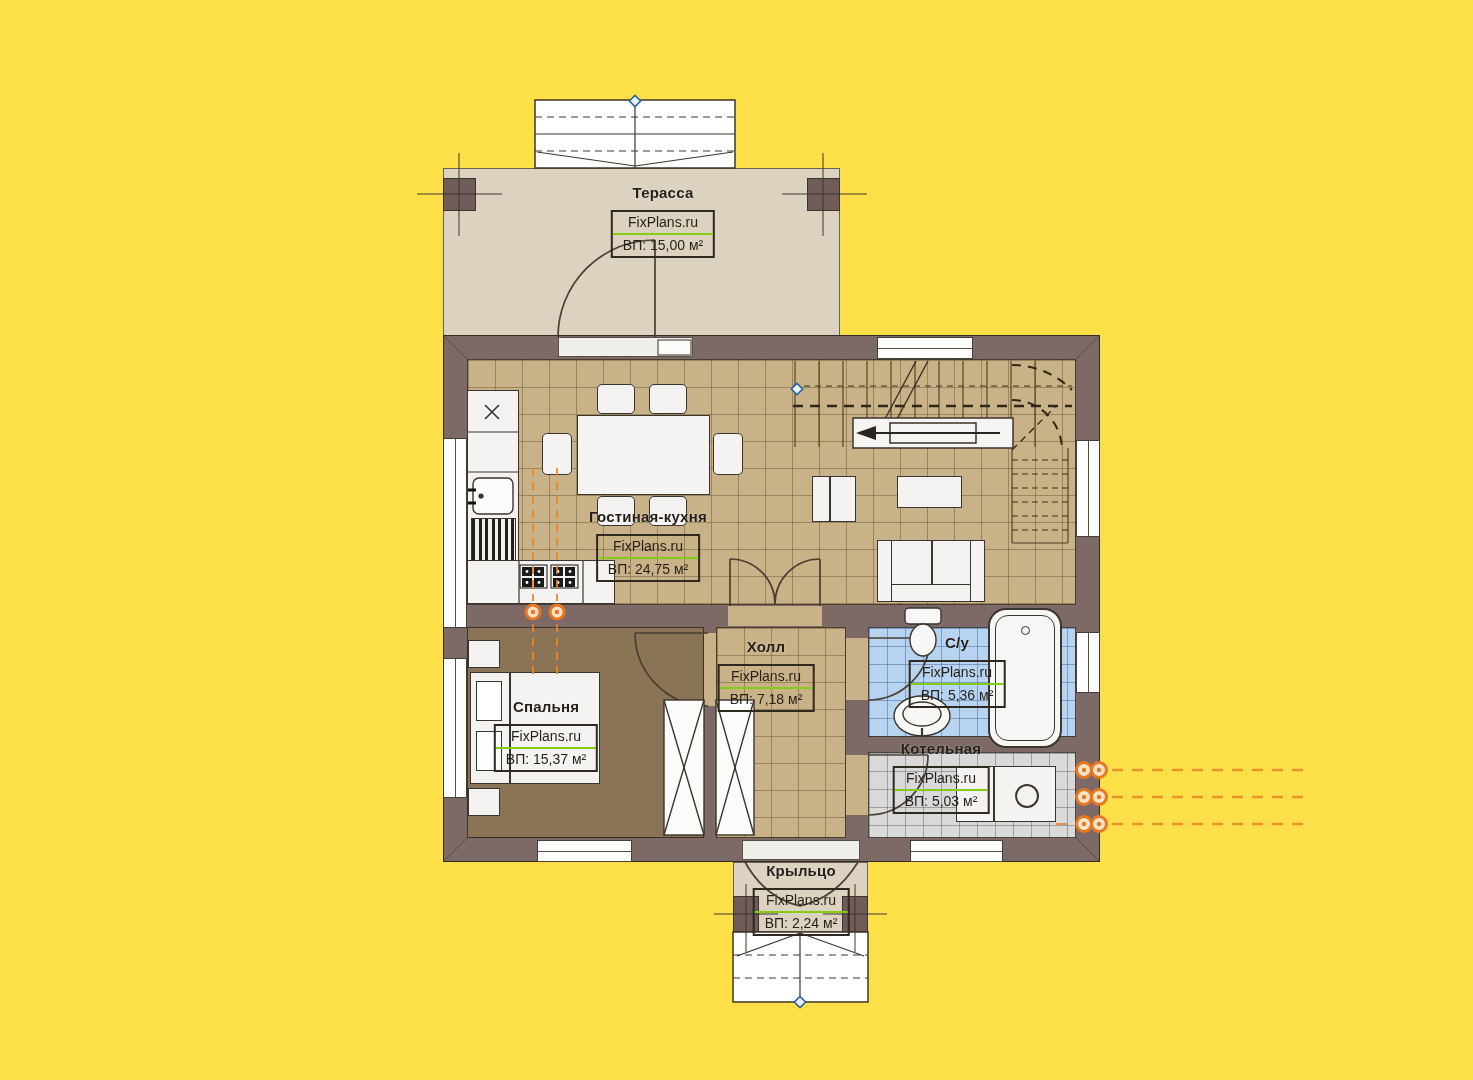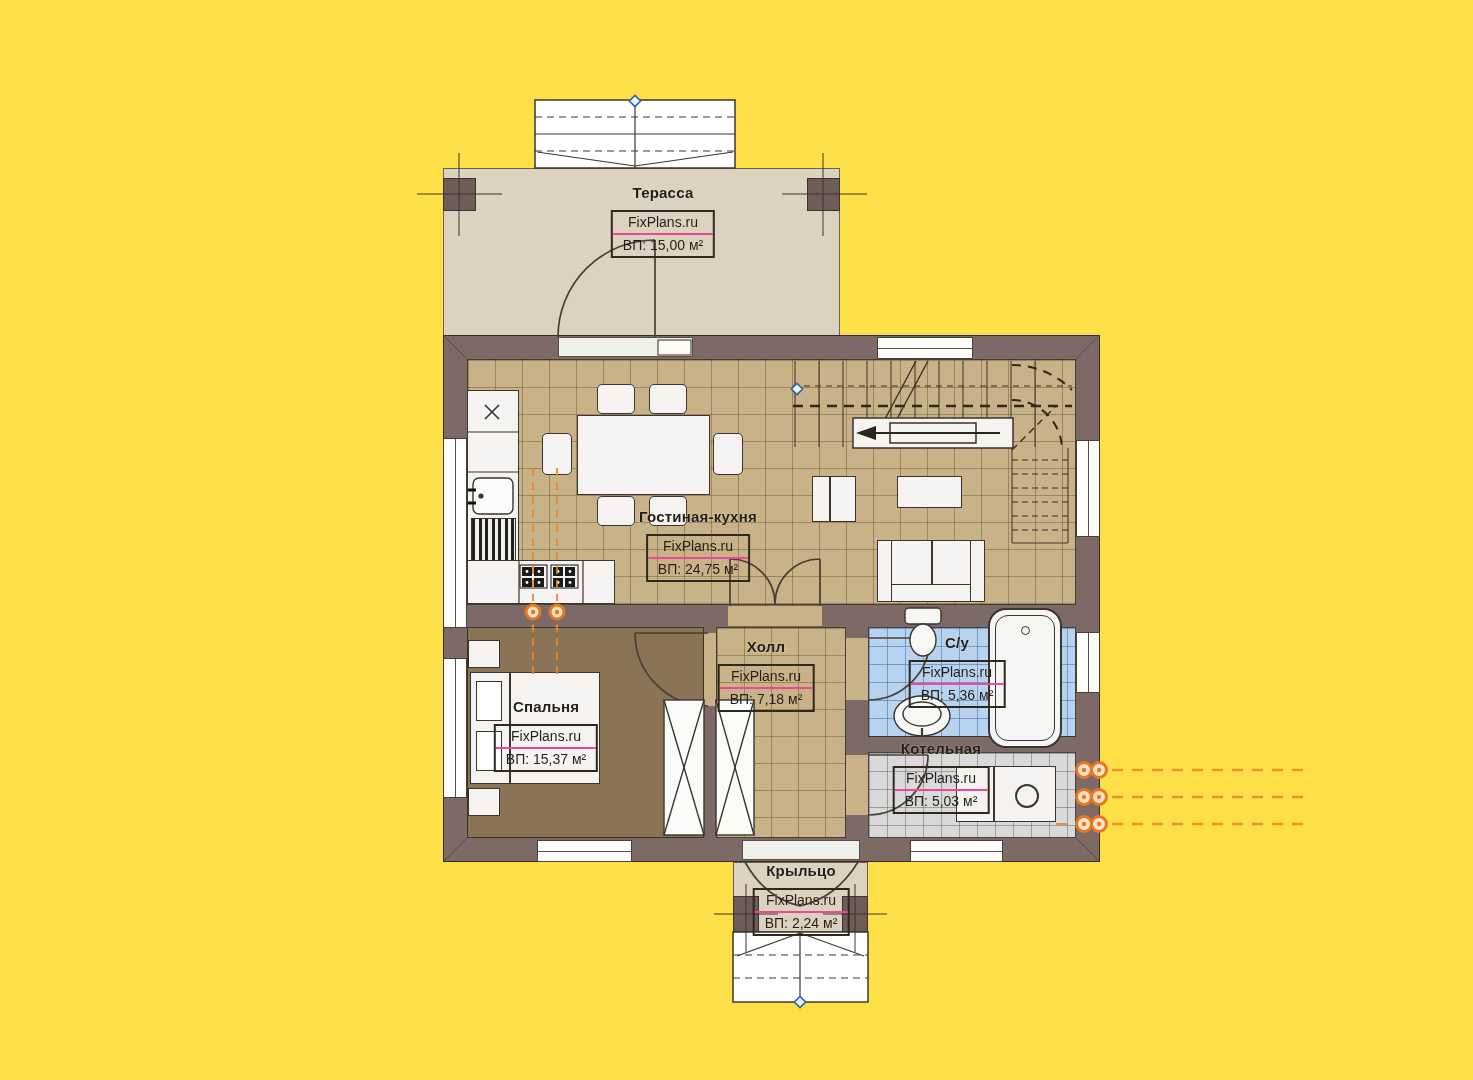--- a/index.html
+++ b/index.html
@@ -54,21 +54,21 @@
   .tub .inner{position:absolute;left:5px;right:5px;top:5px;bottom:5px;border:1.4px solid #3a352e;border-radius:13px;}
   .tub .drain{position:absolute;left:50%;top:16px;width:7px;height:7px;margin-left:-4px;
               border:1.4px solid #3a352e;border-radius:50%;}
 
   
   .room-label{transform:translateX(-50%);text-align:center;color:#241f18;z-index:30;}
   .room-name{font-size:15px;font-weight:700;letter-spacing:.2px;margin-bottom:3px;white-space:nowrap;
              text-shadow:0 0 2px rgba(255,255,255,.5);}
   .label-box{display:inline-block;border:2px solid #2e281f;margin-top:6px;}
   .label-box .row{padding:2px 10px;font-size:14px;white-space:nowrap;line-height:1.2;color:#241f18;}
-  .label-box .row + .row{border-top:2px solid #ec4899;}
+  .label-box .row + .row{border-top:2px solid #84cc16;}
 
   svg.overlay{position:absolute;left:0;top:0;pointer-events:none;z-index:20;}
 </style>
 </head>
 <body>
 
 <div class="canvas">
 
   <div class="abs terrace" style="left:443px;top:168px;width:397px;height:169px"></div>
   <div class="abs post" style="left:443px;top:178px;width:33px;height:33px"></div>
@@ -337,21 +337,21 @@
   </svg>
 
   <div class="abs room-label" style="left:663px;top:184px">
     <div class="room-name">Терасса</div>
     <div class="label-box">
       <div class="row">FixPlans.ru</div>
       <div class="row">ВП: 15,00 м²</div>
     </div>
   </div>
 
-  <div class="abs room-label" style="left:698px;top:508px">
+  <div class="abs room-label" style="left:648px;top:508px">
     <div class="room-name">Гостиная-кухня</div>
     <div class="label-box">
       <div class="row">FixPlans.ru</div>
       <div class="row">ВП: 24,75 м²</div>
     </div>
   </div>
 
   <div class="abs room-label" style="left:766px;top:638px">
     <div class="room-name">Холл</div>
     <div class="label-box">

